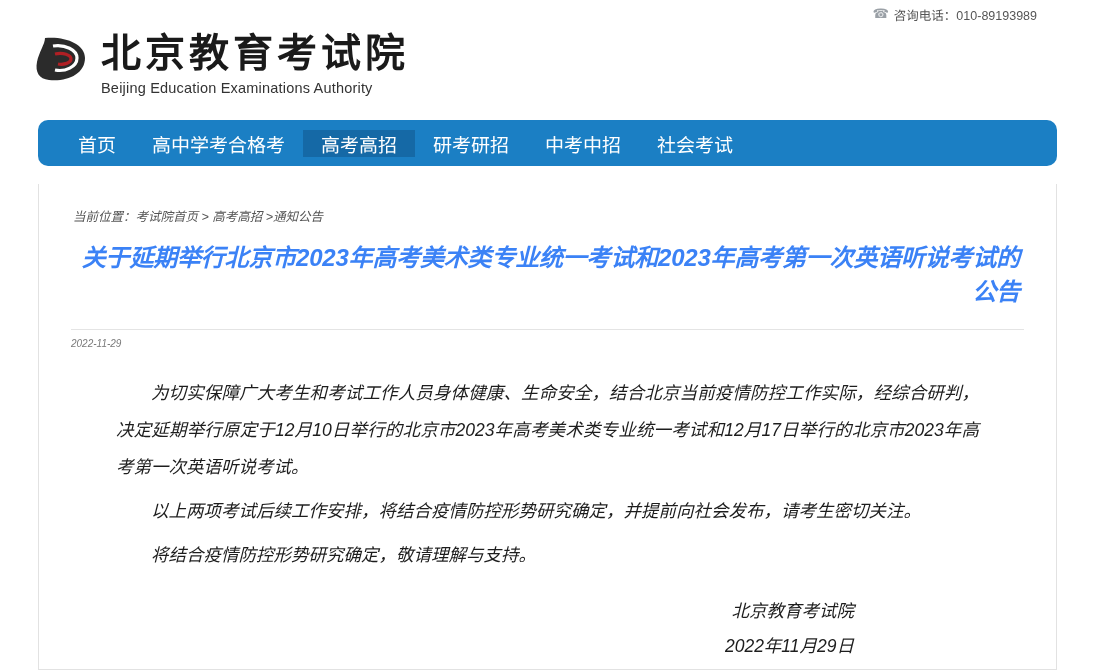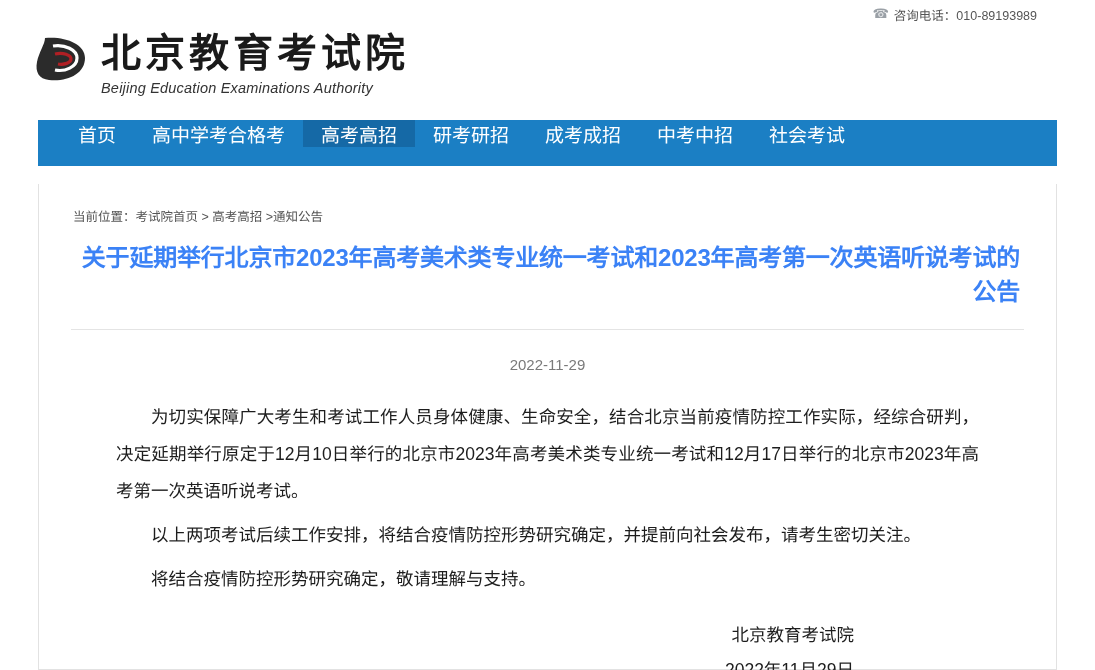--- a/index.html
+++ b/index.html
@@ -76,32 +76,32 @@
     color: #1a1a1a;
     line-height: 50px;
     white-space: nowrap;
   }
   .logo-en {
     font-size: 14.5px;
     color: #333;
     letter-spacing: 0.2px;
     margin-top: 2px;
     white-space: nowrap;
-    font-style: italic;
   }
 
   
   .nav {
     margin: 0 38px;
     height: 46px;
     background: #1b7fc4;
     display: flex;
-    align-items: flex-start;
+    align-items: center;
     padding-left: 22px;
     box-sizing: border-box;
+    border-radius: 10px;
   }
   .nav-item {
     color: #ffffff;
     font-size: 19px;
     display: flex;
     align-items: center;
     padding: 0 18px;
     white-space: nowrap;
     cursor: pointer;
     position: relative;
@@ -113,20 +113,21 @@
   
   .content {
     margin: 18px 38px 0 38px;
     border: 1px solid #e2e2e2;
     border-top: none;
     box-sizing: border-box;
     height: 486px;
     background: #fff;
     padding: 0 32px;
     position: relative;
+    font-style: italic;
   }
   .breadcrumb {
     font-size: 12.5px;
     color: #555;
     padding: 22px 0 16px 2px;
     white-space: nowrap;
   }
   .breadcrumb .crumb-link {
     color: #555;
     cursor: pointer;
@@ -136,24 +137,23 @@
     font-size: 24px;
     font-weight: bold;
     color: #3b82f6;
     text-align: right;
     line-height: 34px;
     padding: 0 4px 20px 4px;
     letter-spacing: -0.2px;
   }
   .meta-row {
     border-top: 1px solid #e4e4e4;
-    text-align: center;
-    font-size: 15px;
+    font-size: 10px;
     color: #7a7a7a;
-    padding-top: 26px;
+    padding-top: 8px;
   }
   .article-body {
     margin-top: 26px;
     padding: 0 38px;
     font-size: 17.5px;
     line-height: 37px;
     color: #1d1d1d;
     text-align: justify;
   }
   .article-body p {
@@ -193,21 +193,20 @@
       <div class="logo-cn">北京教育考试院</div>
       <div class="logo-en">Beijing Education Examinations Authority</div>
     </div>
   </div>
 
   <div class="nav">
     <div class="nav-item">首页</div>
     <div class="nav-item">高中学考合格考</div>
     <div class="nav-item active">高考高招</div>
     <div class="nav-item">研考研招</div>
-    <div class="nav-item">成考成招</div>
     <div class="nav-item">中考中招</div>
     <div class="nav-item">社会考试</div>
   </div>
 
   <div class="content">
 
     <div class="breadcrumb">
       <span>当前位置：</span><span class="crumb-link">考试院首页</span><span> &gt; </span><span class="crumb-link">高考高招</span><span> &gt;</span><span class="crumb-link">通知公告</span>
     </div>
 

